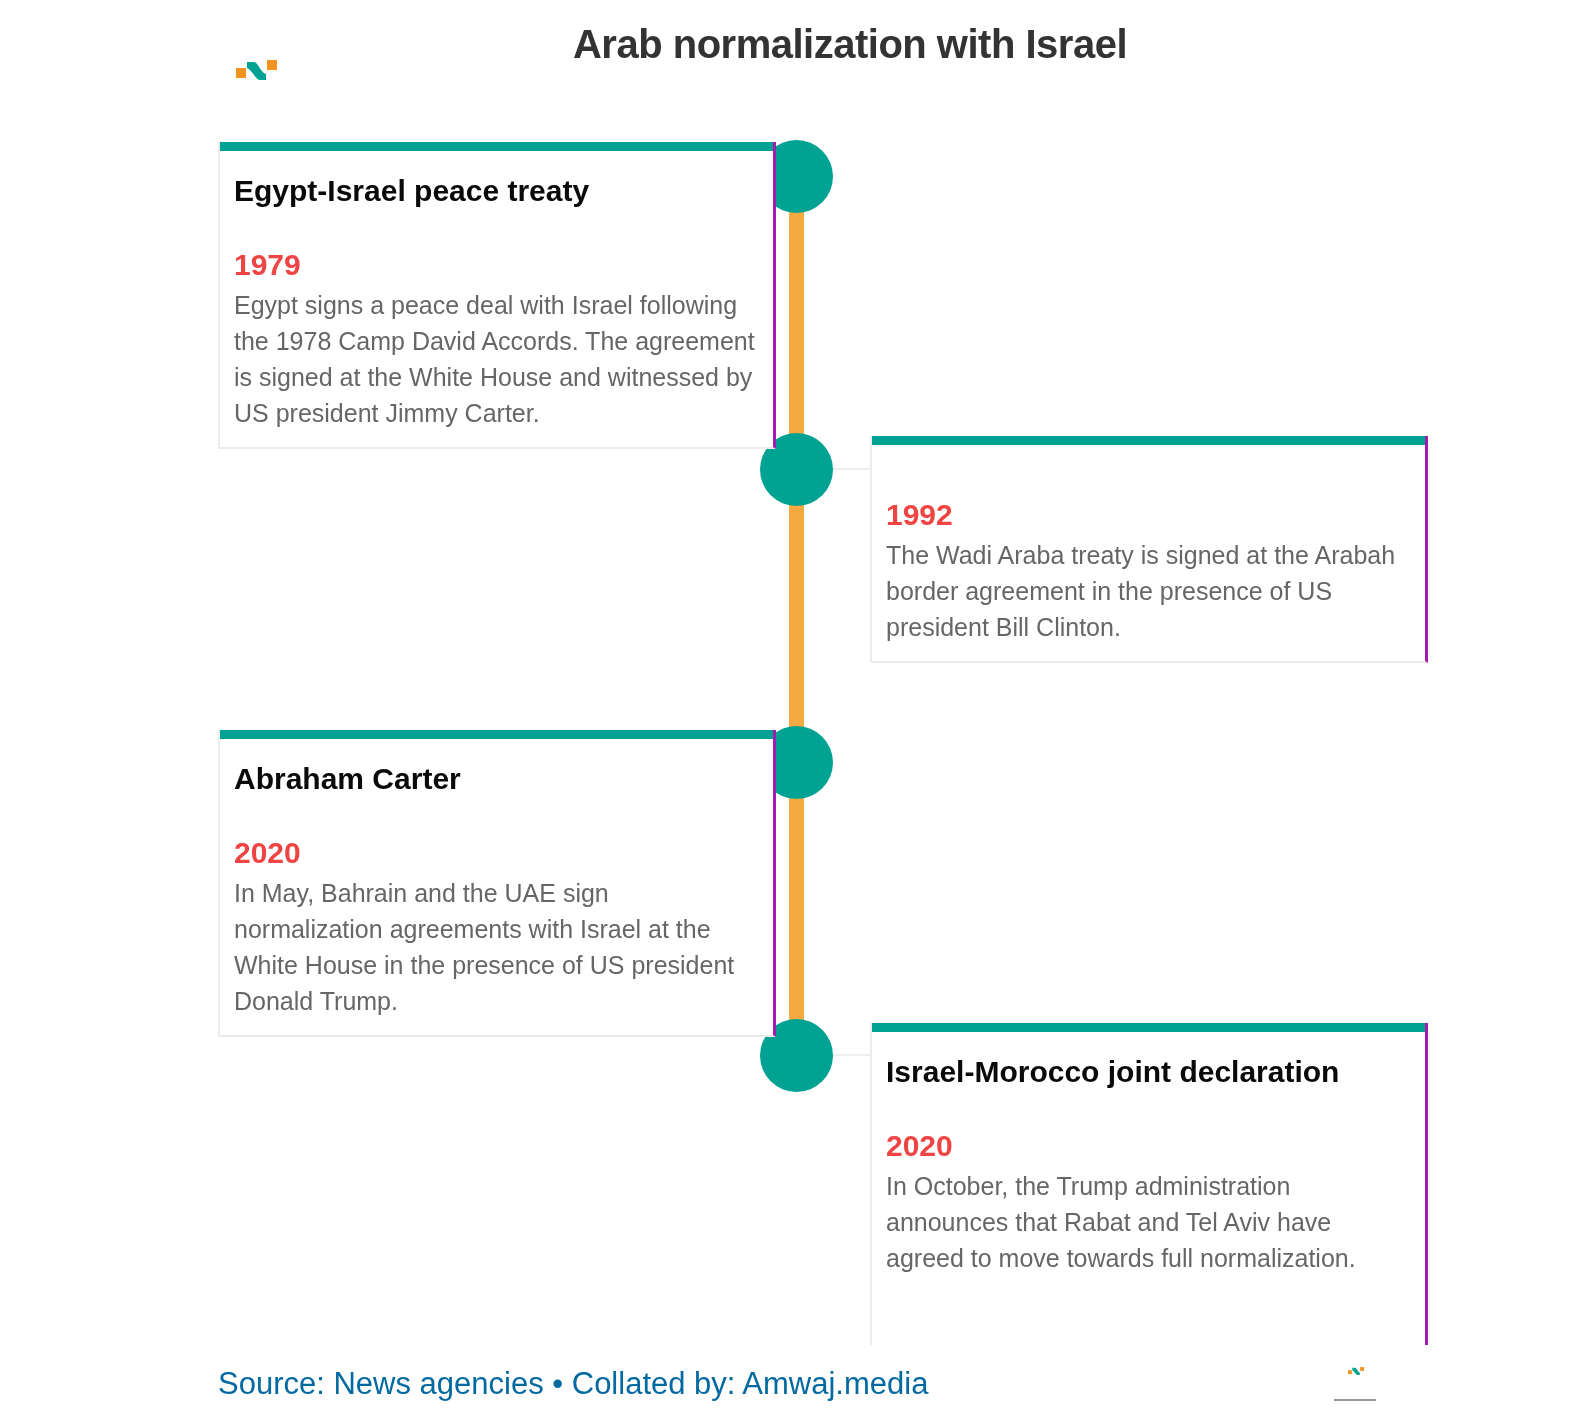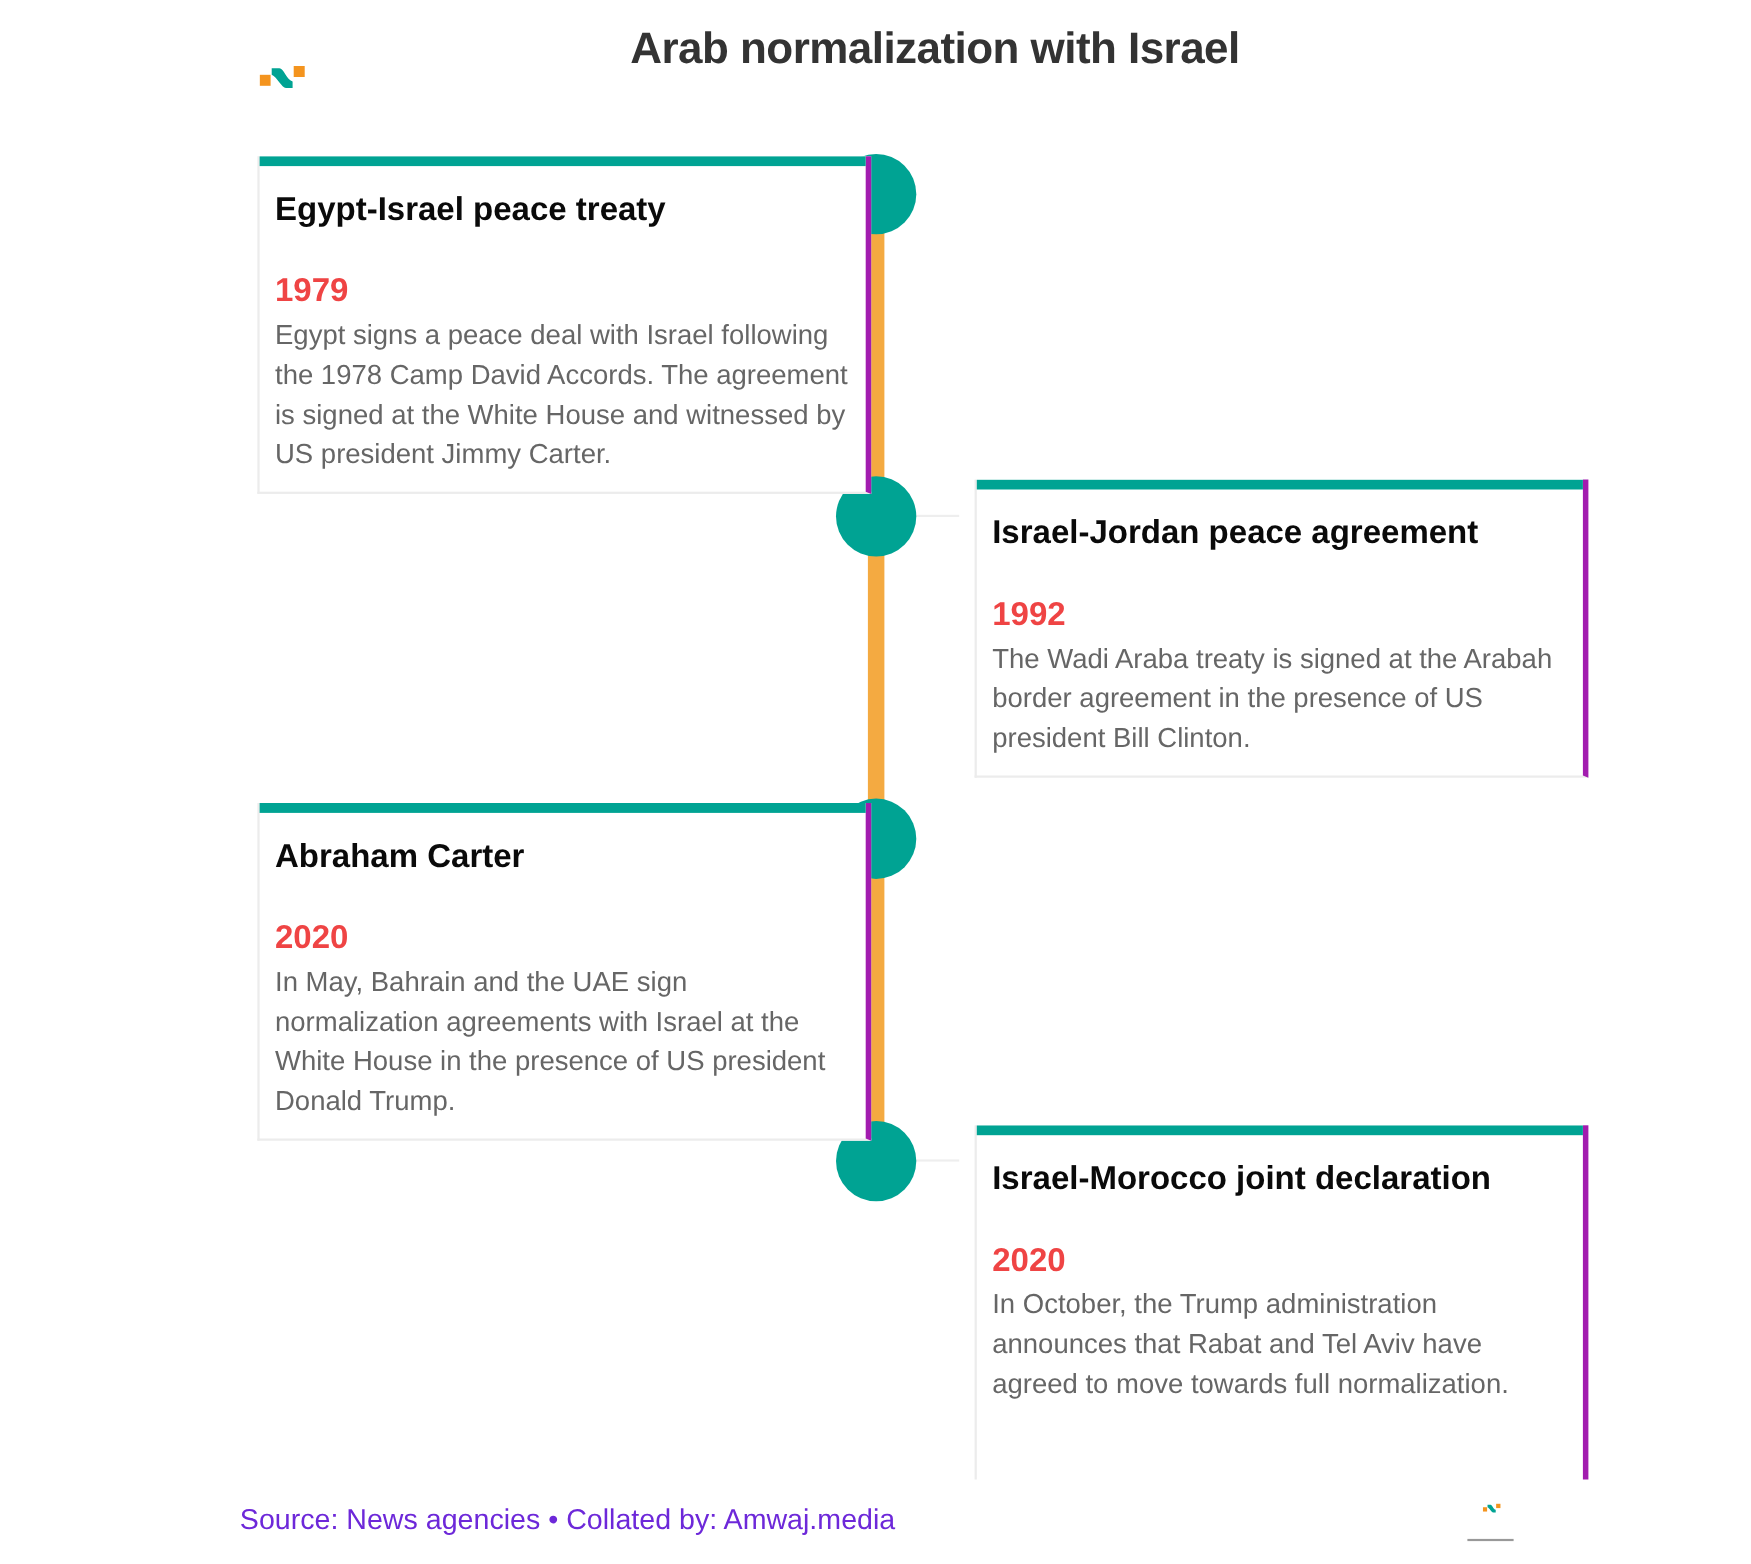--- a/index.html
+++ b/index.html
@@ -5,29 +5,29 @@
   html, body { margin: 0; padding: 0; background: #ffffff; }
   body { width: 1592px; height: 1422px; position: relative; overflow: hidden;
          font-family: "Liberation Sans", "DejaVu Sans", sans-serif; }
   .logo { position: absolute; left: 236px; top: 58px; width: 46px; height: 24px; }
   .title { position: absolute; left: 0; width: 1700px; top: 22px; text-align: center;
            font-size: 40px; font-weight: bold; color: #333333; letter-spacing: -0.5px; }
   .spine { position: absolute; left: 789px; width: 15px; top: 176px; height: 879px; background: #f4aa41; }
   .connector { position: absolute; height: 2px; background: #eeeeee; }
   .dot { position: absolute; width: 73px; height: 73px; border-radius: 50%; background: #00a393; }
   .card { position: absolute; width: 558px; background: #ffffff; box-sizing: border-box;
-          border-left: 2px solid #ececec; border-right: 5px solid #a21caf; border-bottom: 2px solid #ececec;
-          overflow: hidden; margin-left: 16px; }
+          border-left: 2px solid #ececec; border-right: 3px solid #a21caf; border-bottom: 2px solid #ececec;
+          overflow: hidden; }
   .card .bar { height: 9px; background: #00a393; margin-left: -2px; margin-right: -2px; }
   .card .inner { padding: 18px 14px 16px 14px; }
   .card .heading { font-size: 30px; font-weight: bold; color: #0a0a0a; line-height: 44px; margin: 0; }
   .card .year { font-size: 30px; font-weight: bold; color: #ef4444; line-height: 36px; margin-top: 34px; }
   .card .desc { font-size: 25px; color: #666666; line-height: 36px; margin-top: 4px; }
   .card.clipped { height: 322px; border-bottom: none; }
-  .footer { position: absolute; left: 218px; top: 1366px; font-size: 26px; color: #6d28d9; }
+  .footer { position: absolute; left: 218px; top: 1366px; font-size: 31px; color: #0369a1; }
   .mini-logo { position: absolute; left: 1348px; top: 1366px; width: 18px; height: 10px; }
   .mini-rule { position: absolute; left: 1334px; top: 1399px; width: 42px; height: 2px; background: #999999; }
 </style>
 </head>
 <body>
 
 <svg class="logo" viewBox="0 0 46 24">
   <rect x="0" y="10" width="10" height="10" fill="#f4941e"></rect>
   <path d="M11 4 L18 4 C22 4 24 14 30 16 L30 22 L24 22 C20 22 16 12 11 10 Z" fill="#00a393"></path>
   <rect x="31" y="2" width="10" height="10" fill="#f4941e"></rect>
@@ -52,21 +52,20 @@
   <div class="inner">
     <div class="heading">Egypt-Israel peace treaty</div>
     <div class="year">1979</div>
     <div class="desc">Egypt signs a peace deal with Israel following the 1978 Camp David Accords. The agreement is signed at the White House and witnessed by US president Jimmy Carter.</div>
   </div>
 </div>
 
 <div class="card" style="left:870px; top:436px;">
   <div class="bar"></div>
   <div class="inner">
-    <div class="heading">Israel-Jordan peace agreement</div>
     <div class="year">1992</div>
     <div class="desc">The Wadi Araba treaty is signed at the Arabah border agreement in the presence of US president Bill Clinton.</div>
   </div>
 </div>
 
 <div class="card" style="left:218px; top:730px;">
   <div class="bar"></div>
   <div class="inner">
     <div class="heading">Abraham Carter</div>
     <div class="year">2020</div>

